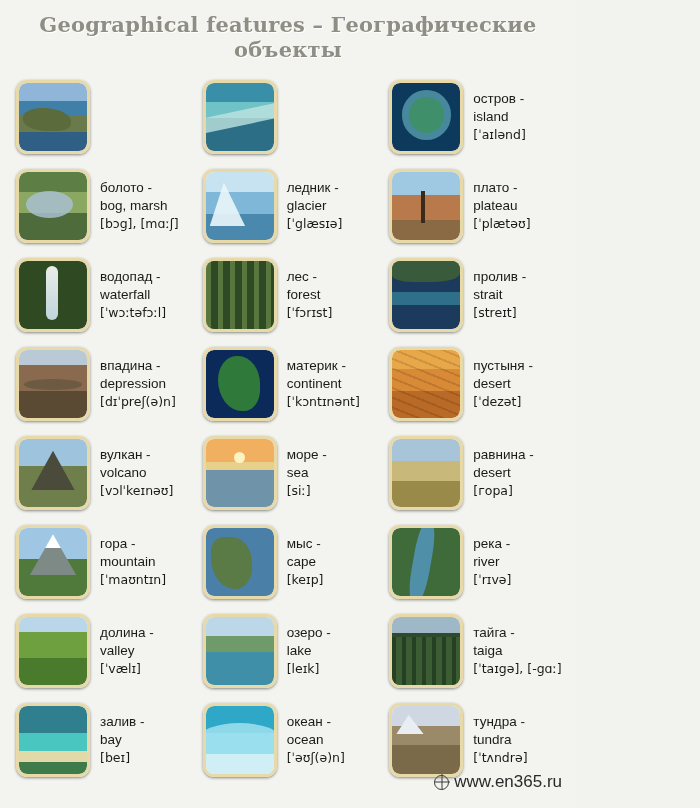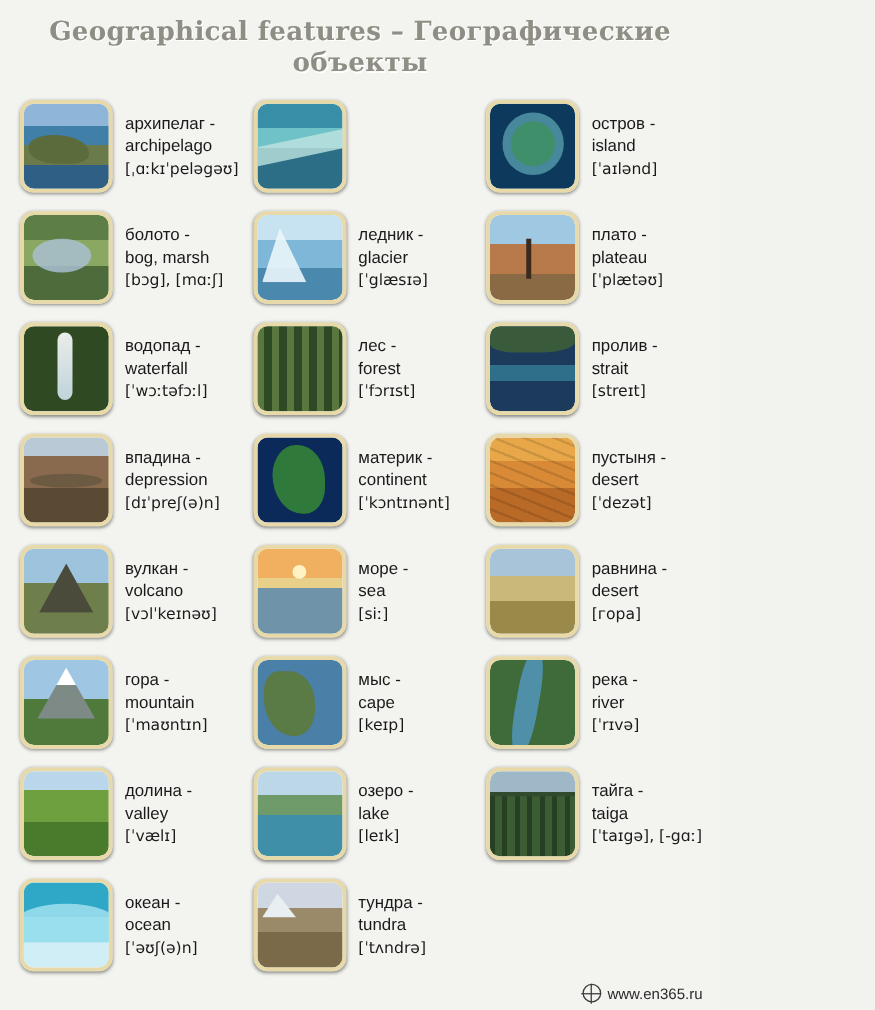--- a/index.html
+++ b/index.html
@@ -72,22 +72,22 @@
     white-space: nowrap;
   }
   .txt .ipa {
     white-space: nowrap;
     font-family: "DejaVu Sans", sans-serif;
     font-size: 12.5px;
   }
   .footer {
     position: absolute;
     right: 14px;
-    bottom: 6px;
-    font-size: 12px;
+    bottom: 16px;
+    font-size: 17px;
     color: #2a2a2a;
     display: flex;
     align-items: center;
     gap: 5px;
   }
   .globe {
     display: inline-block;
     width: 13px;
     height: 13px;
     border-radius: 50%;
@@ -168,25 +168,20 @@
 
 <div class="page">
 
   <div class="title">Geographical features – Географические объекты</div>
 
   <div class="grid">
       <div class="cell">
         <div class="thumb">
           <div class="art a-archipelago"></div>
         </div>
-        <div class="txt">
-          <div class="ru">архипелаг -</div>
-          <div class="en">archipelago</div>
-          <div class="ipa">[ˌɑːkɪˈpeləgəʊ]</div>
-        </div>
       </div>
       <div class="cell">
         <div class="thumb">
           <div class="art a-channel"></div>
         </div>
       </div>
       <div class="cell">
         <div class="thumb">
           <div class="art a-island"></div>
         </div>
@@ -367,20 +362,30 @@
         </div>
       </div>
       <div class="cell">
         <div class="thumb">
           <div class="art a-taiga"></div>
         </div>
         <div class="txt">
           <div class="ru">тайга -</div>
           <div class="en">taiga</div>
           <div class="ipa">[ˈtaɪgə], [-gɑː]</div>
+        </div>
+      </div>
+      <div class="cell">
+        <div class="thumb">
+          <div class="art a-bay"></div>
+        </div>
+        <div class="txt">
+          <div class="ru">залив -</div>
+          <div class="en">bay</div>
+          <div class="ipa">[beɪ]</div>
         </div>
       </div>
       <div class="cell">
         <div class="thumb">
           <div class="art a-ocean"></div>
         </div>
         <div class="txt">
           <div class="ru">океан -</div>
           <div class="en">ocean</div>
           <div class="ipa">[ˈəʊʃ(ə)n]</div>

